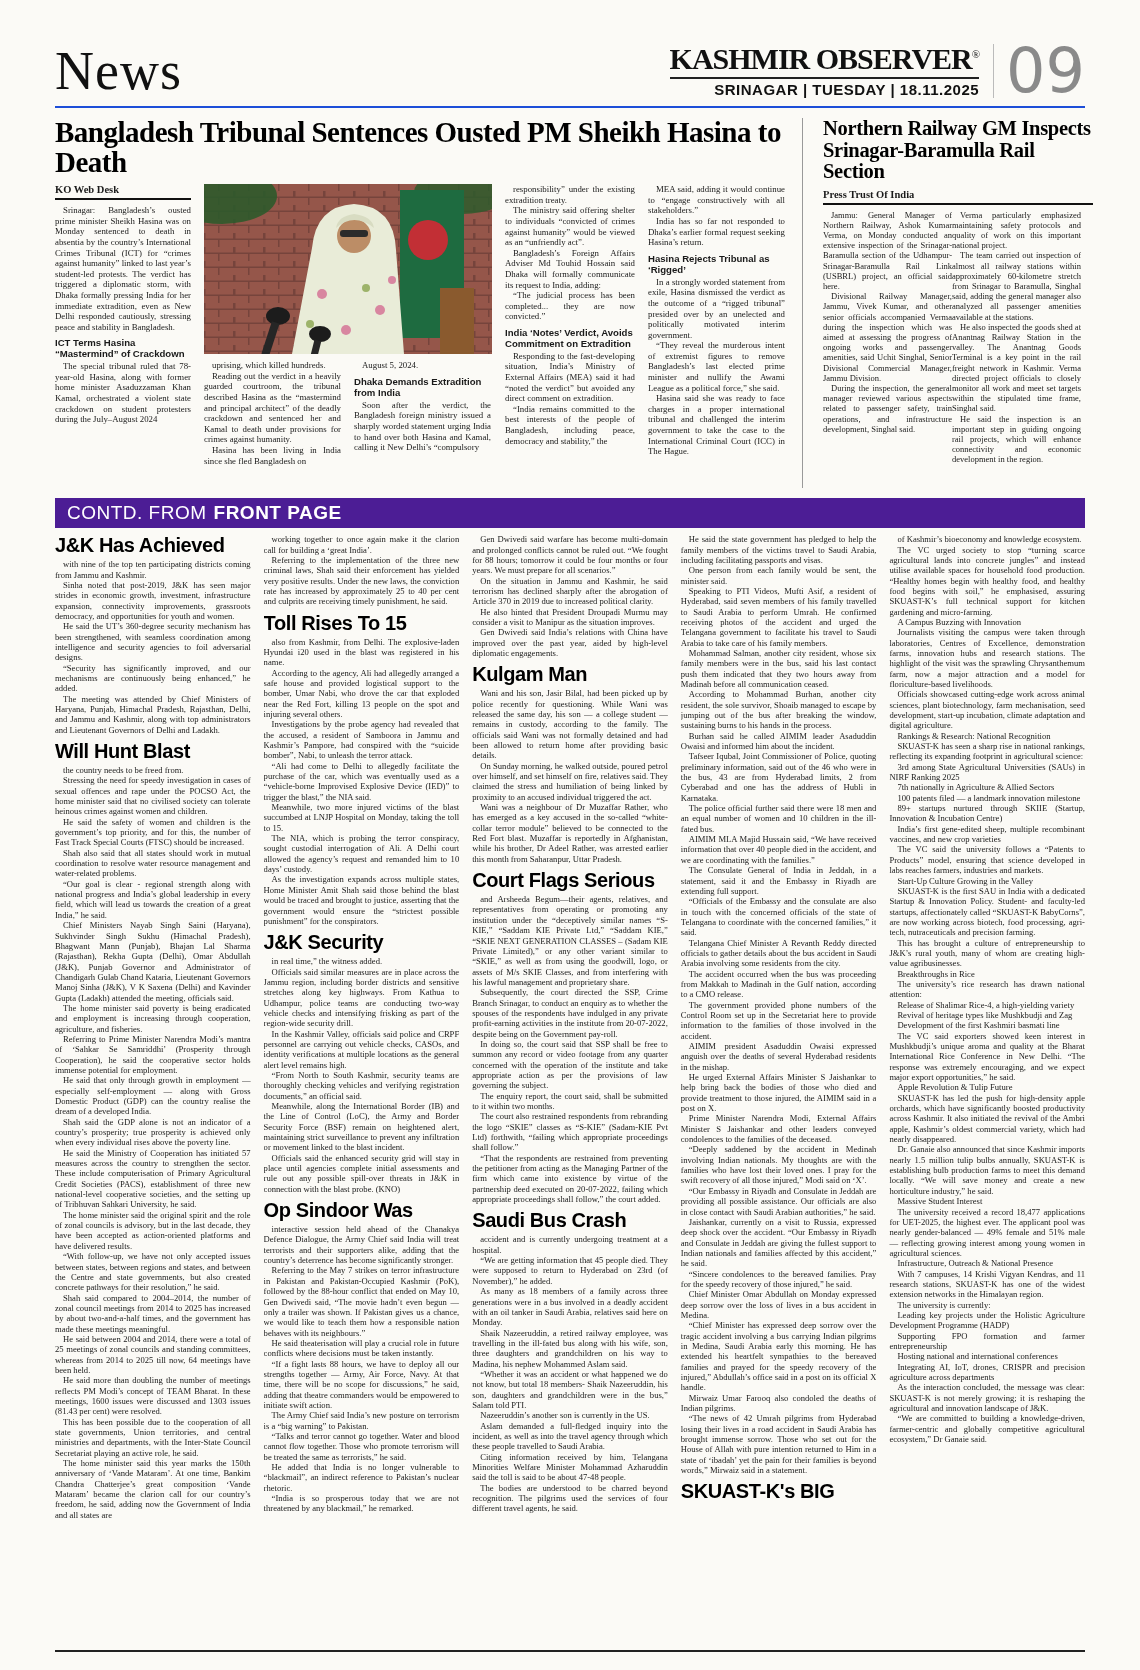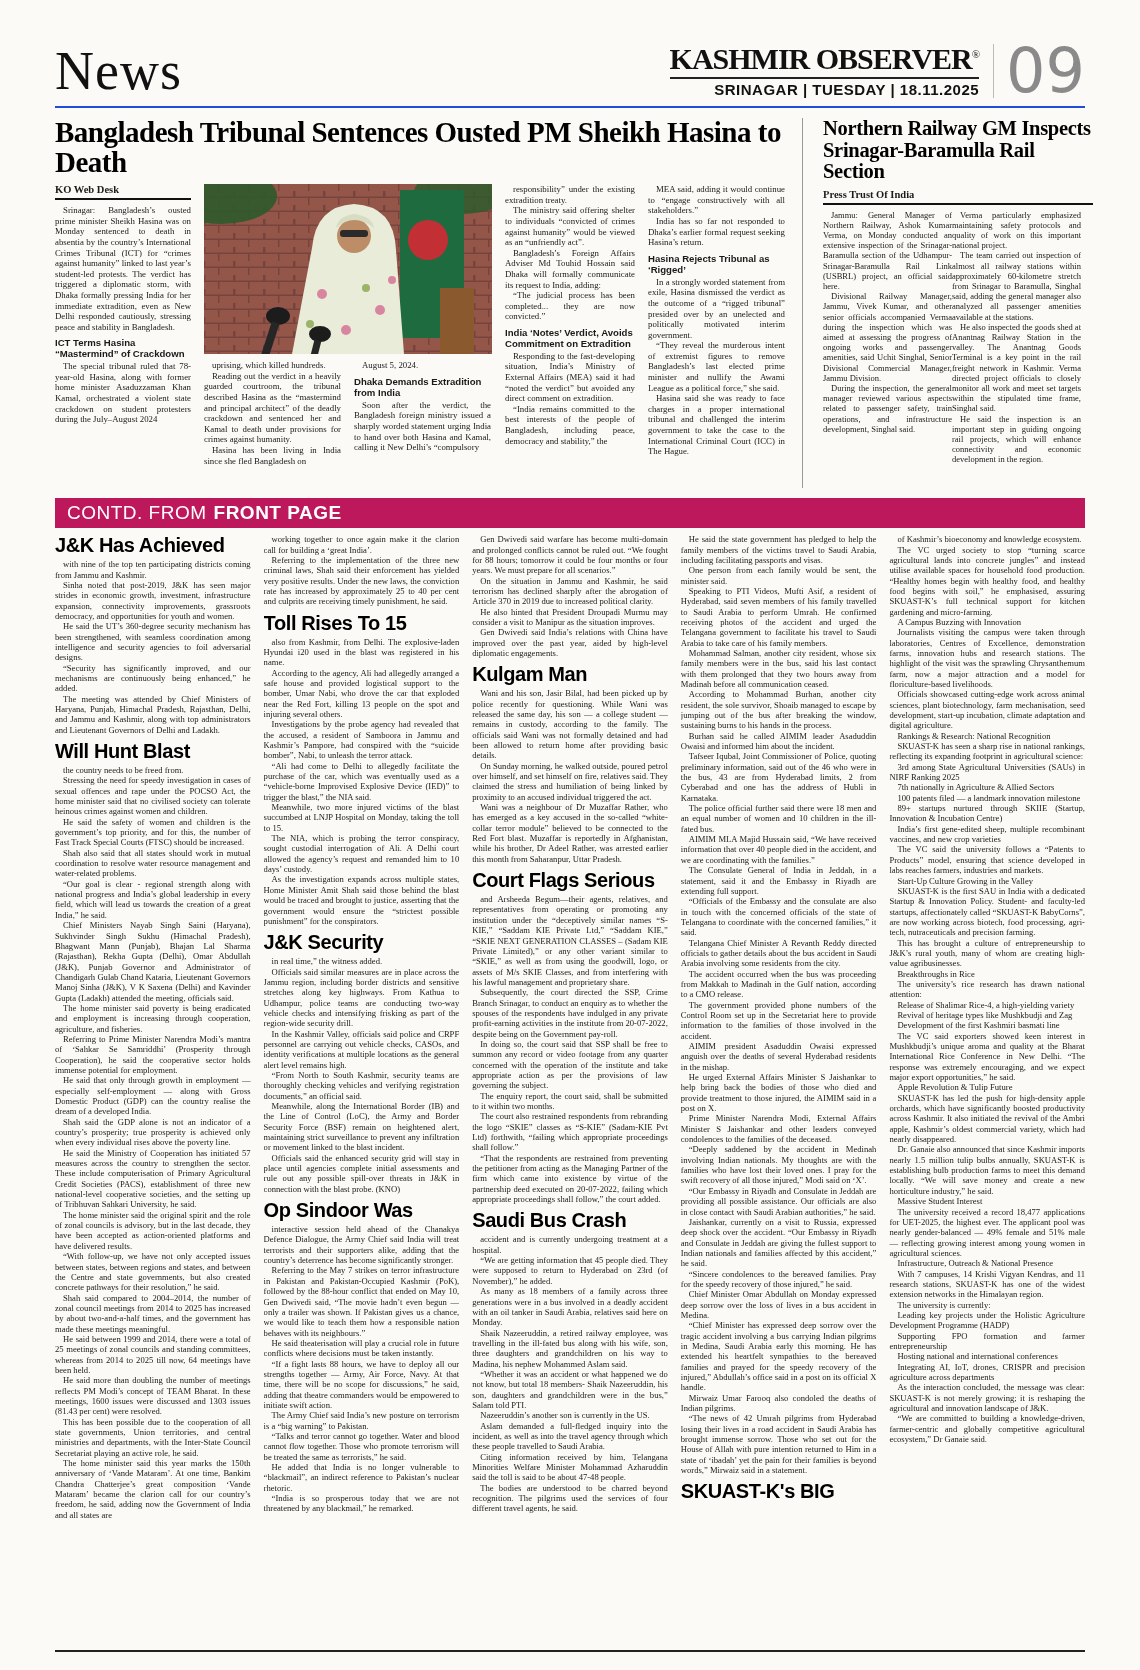--- a/index.html
+++ b/index.html
@@ -45,21 +45,21 @@
   .body-txt p.subhead{font-family:"Liberation Sans",sans-serif;font-weight:700;
     font-size:9.6px;line-height:11px;text-indent:0;text-align:left;margin:5px 0 2px;}
   
   .railway{width:270px;flex:none;border-left:1px solid #999;margin-left:12px;padding-left:20px;}
   .rail-headline{font-family:"Liberation Serif",serif;font-size:20.5px;font-weight:700;
     line-height:1.05;letter-spacing:-.3px;margin:0 0 6px;color:#000;}
   .rail-cols{display:flex;height:262px;overflow:hidden;margin-top:2px;}
   .rail-cols .ncol{width:129px;}
   .rail-txt{font-size:8.5px;line-height:10.2px;}
   
-  .contd-bar{margin:10px 55px 0;height:30px;background:#be185d;color:#fff;
+  .contd-bar{margin:10px 55px 0;height:30px;background:#4c1d95;color:#fff;
     display:flex;align-items:center;padding-left:12px;box-sizing:border-box;}
   .contd-bar .pre{font-family:"Liberation Sans",sans-serif;font-weight:400;
     font-size:19px;letter-spacing:.5px;}
   .contd-bar .emph{font-family:"Liberation Sans",sans-serif;font-weight:800;
     font-size:19px;letter-spacing:.5px;margin-left:7px;}
   
   .contd-cols{display:flex;gap:13px;margin:6px 55px 0;height:1108px;overflow:hidden;}
   .contd-col{flex:1 1 0;overflow:hidden;}
   .contd-col h2{font-family:"Liberation Sans",sans-serif;font-size:20px;font-weight:700;
     letter-spacing:-.4px;line-height:1.05;margin:6px 0 3px;color:#000;}
@@ -207,21 +207,21 @@
           <p class="para">“Our goal is clear - regional strength along with national progress and India’s global leadership in every field, which will lead us towards the creation of a great India,” he said.</p>
           <p class="para">Chief Ministers Nayab Singh Saini (Haryana), Sukhvinder Singh Sukhu (Himachal Pradesh), Bhagwant Mann (Punjab), Bhajan Lal Sharma (Rajasthan), Rekha Gupta (Delhi), Omar Abdullah (J&amp;K), Punjab Governor and Administrator of Chandigarh Gulab Chand Kataria, Lieutenant Governors Manoj Sinha (J&amp;K), V K Saxena (Delhi) and Kavinder Gupta (Ladakh) attended the meeting, officials said.</p>
           <p class="para">The home minister said poverty is being eradicated and employment is increasing through cooperation, agriculture, and fisheries.</p>
           <p class="para">Referring to Prime Minister Narendra Modi’s mantra of ‘Sahkar Se Samriddhi’ (Prosperity through Cooperation), he said the cooperative sector holds immense potential for employment.</p>
           <p class="para">He said that only through growth in employment — especially self-employment — along with Gross Domestic Product (GDP) can the country realise the dream of a developed India.</p>
           <p class="para">Shah said the GDP alone is not an indicator of a country’s prosperity; true prosperity is achieved only when every individual rises above the poverty line.</p>
           <p class="para">He said the Ministry of Cooperation has initiated 57 measures across the country to strengthen the sector. These include computerisation of Primary Agricultural Credit Societies (PACS), establishment of three new national-level cooperative societies, and the setting up of Tribhuvan Sahkari University, he said.</p>
           <p class="para">The home minister said the original spirit and the role of zonal councils is advisory, but in the last decade, they have been accepted as action-oriented platforms and have delivered results.</p>
           <p class="para">“With follow-up, we have not only accepted issues between states, between regions and states, and between the Centre and state governments, but also created concrete pathways for their resolution,” he said.</p>
           <p class="para">Shah said compared to 2004–2014, the number of zonal council meetings from 2014 to 2025 has increased by about two-and-a-half times, and the government has made these meetings meaningful.</p>
-          <p class="para">He said between 1999 and 2014, there were a total of 25 meetings of zonal councils and standing committees, whereas from 2014 to 2025 till now, 64 meetings have been held.</p>
+          <p class="para">He said between 2004 and 2014, there were a total of 25 meetings of zonal councils and standing committees, whereas from 2014 to 2025 till now, 64 meetings have been held.</p>
           <p class="para">He said more than doubling the number of meetings reflects PM Modi’s concept of TEAM Bharat. In these meetings, 1600 issues were discussed and 1303 issues (81.43 per cent) were resolved.</p>
           <p class="para">This has been possible due to the cooperation of all state governments, Union territories, and central ministries and departments, with the Inter-State Council Secretariat playing an active role, he said.</p>
           <p class="para">The home minister said this year marks the 150th anniversary of ‘Vande Mataram’. At one time, Bankim Chandra Chatterjee’s great composition ‘Vande Mataram’ became the clarion call for our country’s freedom, he said, adding now the Government of India and all states are</p>
         </div>
     </div>
 
     <div class="contd-col contd-txt">
       <div>
           <p class="para">working together to once again make it the clarion call for building a ‘great India’.</p>
           <p class="para">Referring to the implementation of the three new criminal laws, Shah said their enforcement has yielded very positive results. Under the new laws, the conviction rate has increased by approximately 25 to 40 per cent and culprits are receiving timely punishment, he said.</p>
@@ -292,21 +292,21 @@
           <p class="para">Citing information received by him, Telangana Minorities Welfare Minister Mohammad Azharuddin said the toll is said to be about 47-48 people.</p>
           <p class="para">The bodies are understood to be charred beyond recognition. The pilgrims used the services of four different travel agents, he said.</p>
         </div>
     </div>
 
     <div class="contd-col contd-txt">
       <div>
           <p class="para">He said the state government has pledged to help the family members of the victims travel to Saudi Arabia, including facilitating passports and visas.</p>
           <p class="para">One person from each family would be sent, the minister said.</p>
           <p class="para">Speaking to PTI Videos, Mufti Asif, a resident of Hyderabad, said seven members of his family travelled to Saudi Arabia to perform Umrah. He confirmed receiving photos of the accident and urged the Telangana government to facilitate his travel to Saudi Arabia to take care of his family members.</p>
-          <p class="para">Mohammad Salman, another city resident, whose six family members were in the bus, said his last contact with them prolonged that they two hours away from Madinah before all communication ceased.</p>
+          <p class="para">Mohammad Salman, another city resident, whose six family members were in the bus, said his last contact push them indicated that they two hours away from Madinah before all communication ceased.</p>
           <p class="para">According to Mohammad Burhan, another city resident, the sole survivor, Shoaib managed to escape by jumping out of the bus after breaking the window, sustaining burns to his hands in the process.</p>
           <p class="para">Burhan said he called AIMIM leader Asaduddin Owaisi and informed him about the incident.</p>
           <p class="para">Tafseer Iqubal, Joint Commissioner of Police, quoting preliminary information, said out of the 46 who were in the bus, 43 are from Hyderabad limits, 2 from Cyberabad and one has the address of Hubli in Karnataka.</p>
           <p class="para">The police official further said there were 18 men and an equal number of women and 10 children in the ill-fated bus.</p>
           <p class="para">AIMIM MLA Majid Hussain said, “We have received information that over 40 people died in the accident, and we are coordinating with the families.”</p>
           <p class="para">The Consulate General of India in Jeddah, in a statement, said it and the Embassy in Riyadh are extending full support.</p>
           <p class="para">“Officials of the Embassy and the consulate are also in touch with the concerned officials of the state of Telangana to coordinate with the concerned families,” it said.</p>
           <p class="para">Telangana Chief Minister A Revanth Reddy directed officials to gather details about the bus accident in Saudi Arabia involving some residents from the city.</p>
           <p class="para">The accident occurred when the bus was proceeding from Makkah to Madinah in the Gulf nation, according to a CMO release.</p>
           <p class="para">The government provided phone numbers of the Control Room set up in the Secretariat here to provide information to the families of those involved in the accident.</p>

